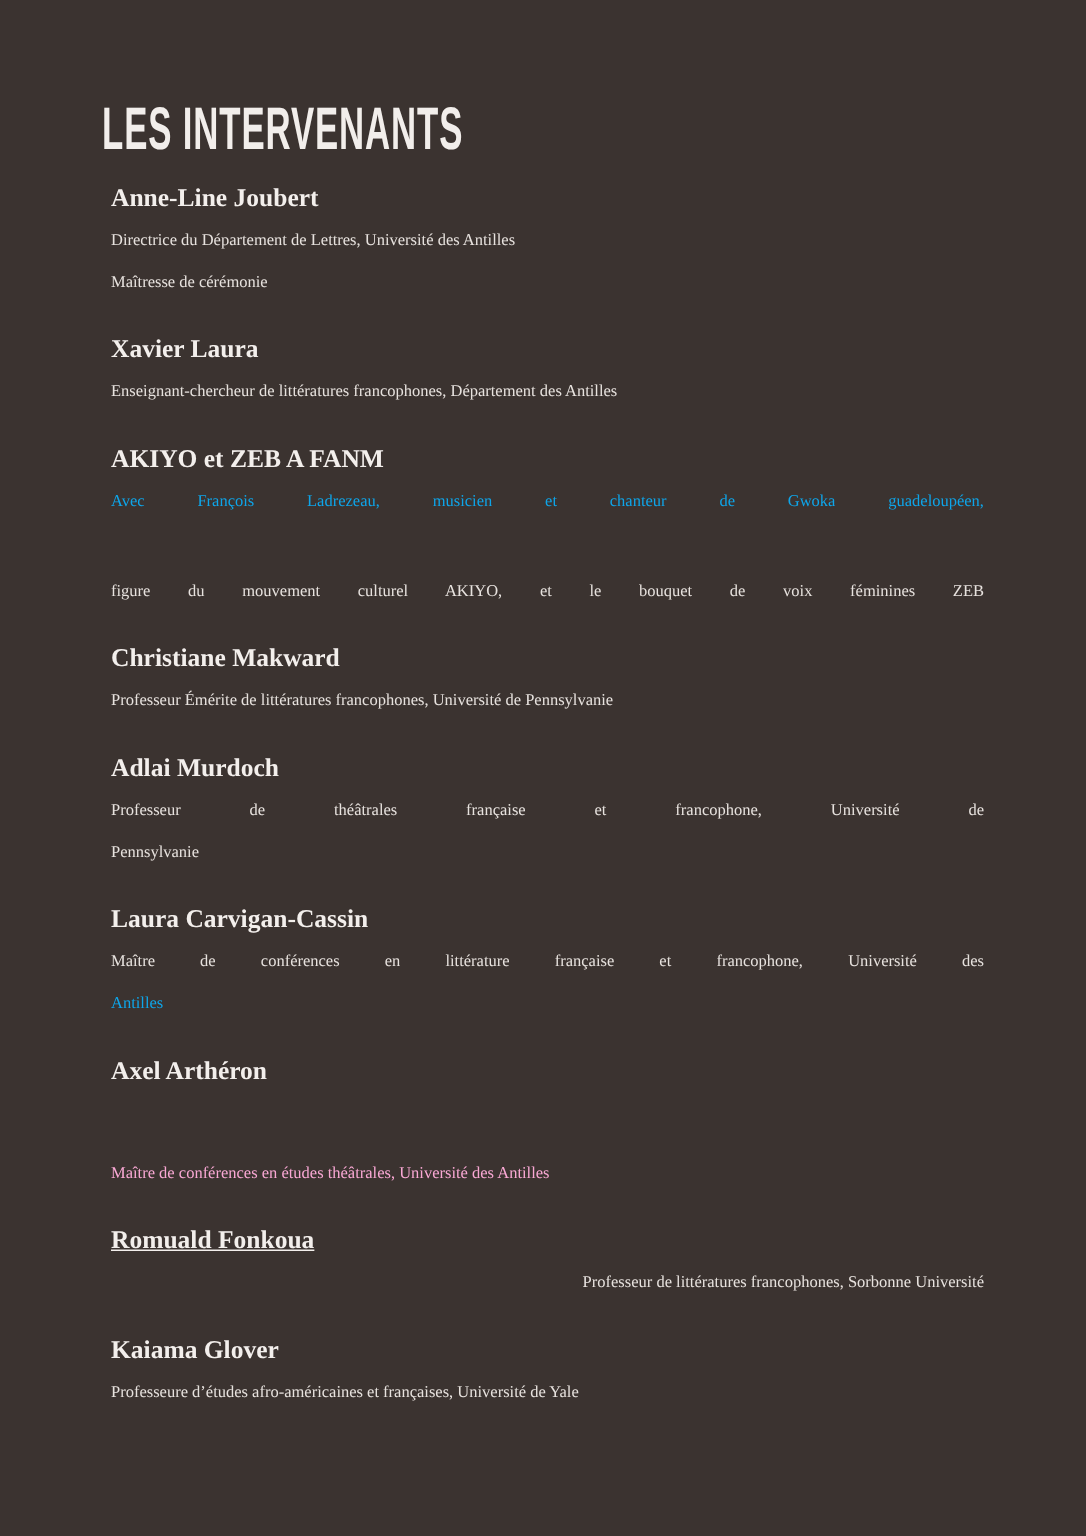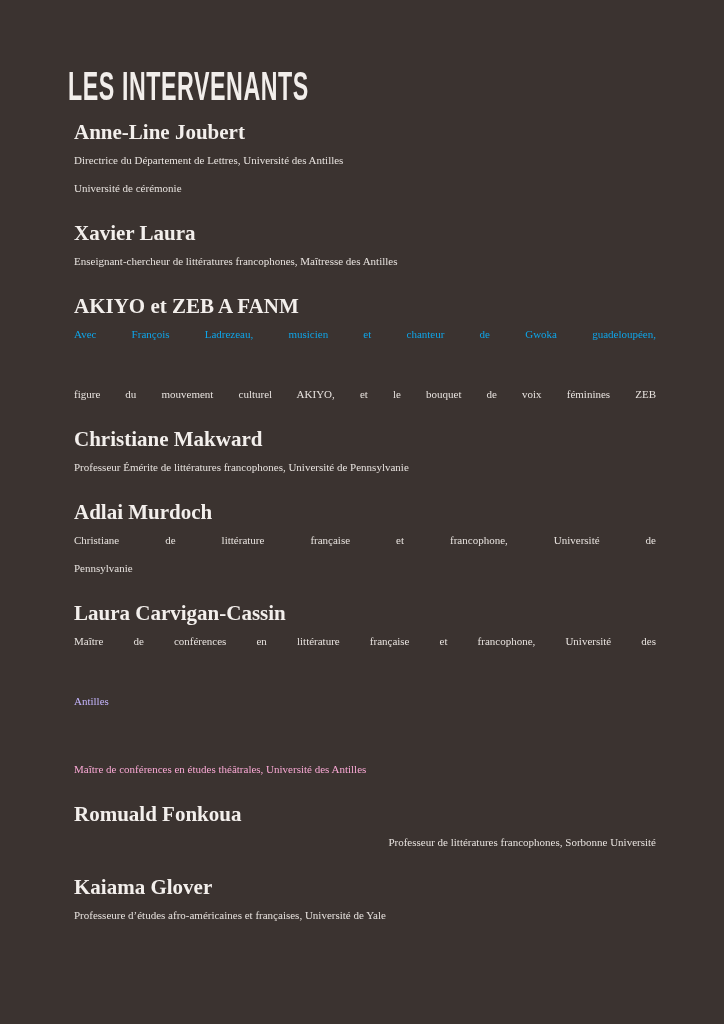--- a/index.html
+++ b/index.html
@@ -36,21 +36,21 @@
     position: absolute;
     left: 74px;
     top: 118px;
     width: 582px;
   }
   .speaker {
     margin-bottom: 17px;
   }
   .speaker .name {
     font-weight: 700;
-    font-size: 21px;
+    font-size: 17px;
     line-height: 28px;
     color: #f3efec;
   }
   .speaker .line {
     font-size: 11px;
     line-height: 28px;
     color: #e7e2de;
     white-space: nowrap;
   }
   .speaker .line.fill {
@@ -62,57 +62,58 @@
 </head>
 <body style="background: rgb(59, 51, 48);">
 
 <div class="page">
   <div class="page-title">LES INTERVENANTS</div>
 
   <div class="speakers">
   <div class="speaker">
     <div class="name" style="color: rgb(243, 239, 236);">Anne-Line Joubert</div>
   <div class="line" style="color: rgb(231, 226, 222);">Directrice du Département de Lettres, Université des Antilles</div>
-        <div class="line" style="color: rgb(231, 226, 222);">Université de cérémonie</div>
+        <div class="line" style="color: rgb(231, 226, 222);">Maîtresse de cérémonie</div>
       </div>
 
   <div class="speaker">
     <div class="name" style="color: rgb(243, 239, 236);">Xavier Laura</div>
-  <div class="line" style="color: rgb(231, 226, 222);">Enseignant-chercheur de littératures francophones, Maîtresse des Antilles</div>
+  <div class="line" style="color: rgb(231, 226, 222);">Enseignant-chercheur de littératures francophones, Département des Antilles</div>
       </div>
 
   <div class="speaker">
     <div class="name" style="color: rgb(243, 239, 236);">AKIYO et ZEB A FANM</div>
   <div class="line fill" style="color: #0ea5e9;">Avec François Ladrezeau, musicien et chanteur de Gwoka guadeloupéen,</div>
         <div class="line fill" style="color: rgb(231, 226, 222); margin-top: 32px;">figure du mouvement culturel AKIYO, et le bouquet de voix féminines ZEB</div>
       </div>
 
   <div class="speaker">
     <div class="name" style="color: rgb(243, 239, 236);">Christiane Makward</div>
   <div class="line" style="color: rgb(231, 226, 222);">Professeur Émérite de littératures francophones, Université de Pennsylvanie</div>
       </div>
 
   <div class="speaker">
     <div class="name" style="color: rgb(243, 239, 236);">Adlai Murdoch</div>
-  <div class="line fill" style="color: rgb(231, 226, 222);">Christiane de littérature française et francophone, Université de</div>
+  <div class="line fill" style="color: rgb(231, 226, 222);">Professeur de théâtrales française et francophone, Université de</div>
         <div class="line" style="color: rgb(231, 226, 222);">Pennsylvanie</div>
       </div>
 
   <div class="speaker">
     <div class="name" style="color: rgb(243, 239, 236);">Laura Carvigan-Cassin</div>
   <div class="line fill" style="color: rgb(231, 226, 222);">Maître de conférences en littérature française et francophone, Université des</div>
-        <div class="line" style="color: #c4b5fd; margin-top: 32px;">Antilles</div>
+        <div class="line" style="color: #0ea5e9;">Antilles</div>
       </div>
 
   <div class="speaker">
+    <div class="name" style="color: rgb(243, 239, 236);">Axel Arthéron</div>
   <div class="line" style="color: #f9a8d4; margin-top: 40px;">Maître de conférences en études théâtrales, Université des Antilles</div>
       </div>
 
   <div class="speaker">
-    <div class="name" style="color: rgb(243, 239, 236);">Romuald Fonkoua</div>
+    <div class="name" style="color: rgb(243, 239, 236); text-decoration: underline;">Romuald Fonkoua</div>
   <div class="line" style="color: rgb(231, 226, 222); text-align: right;">Professeur de littératures francophones, Sorbonne Université</div>
       </div>
 
   <div class="speaker">
     <div class="name" style="color: rgb(243, 239, 236);">Kaiama Glover</div>
   <div class="line" style="color: rgb(231, 226, 222);">Professeure d’études afro-américaines et françaises, Université de Yale</div>
       </div>
 </div>
 </div>
 

